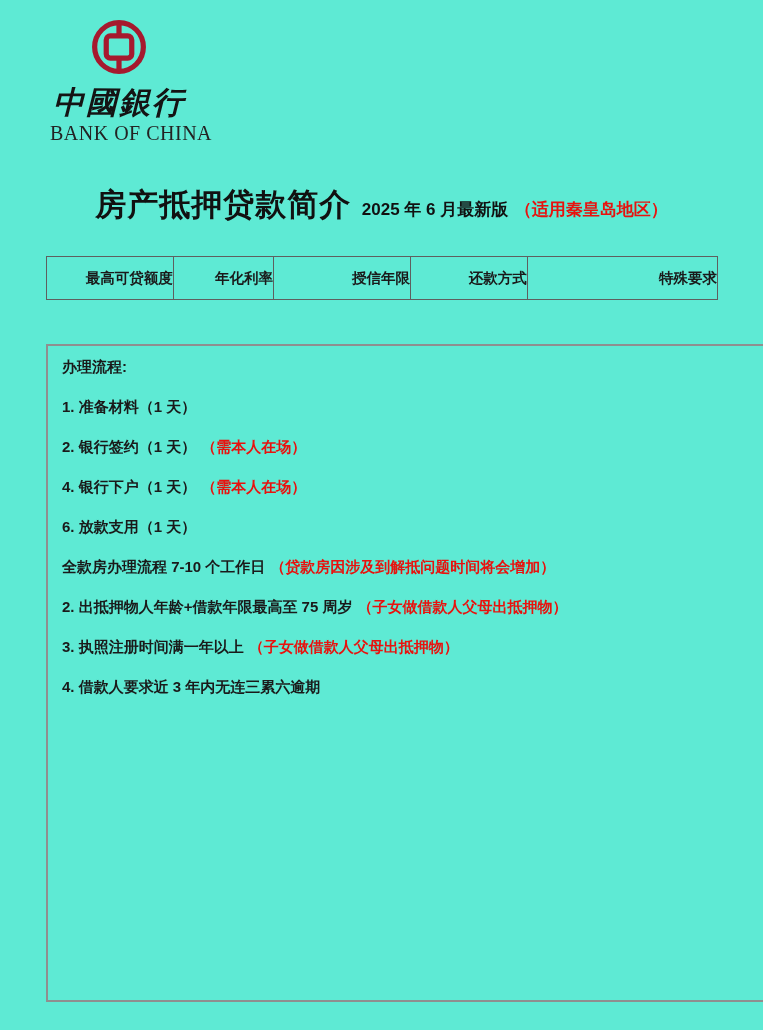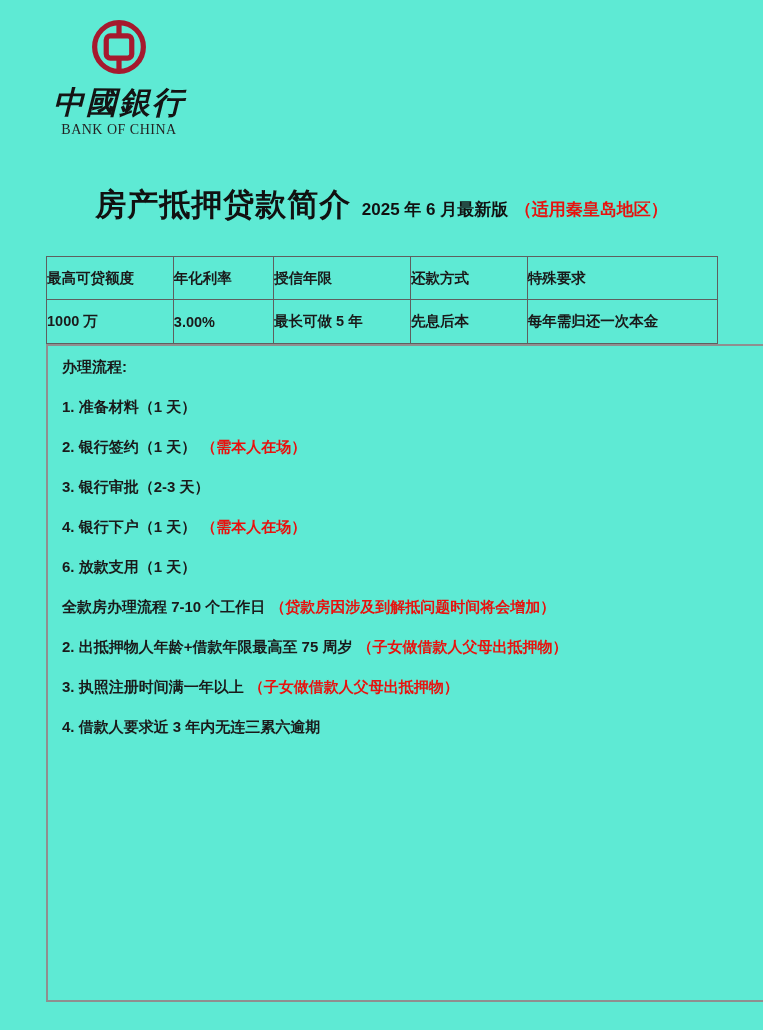--- a/index.html
+++ b/index.html
@@ -27,21 +27,21 @@
     font-size:31px;
     line-height:34px;
     letter-spacing:2px;
     color:#141414;
     white-space:nowrap;
   }
   .logo-en{
     margin-top:3px;
     font-family:"Liberation Serif",serif;
     font-weight:400;
-    font-size:14px;
+    font-size:20px;
     letter-spacing:0.5px;
     color:#232323;
     white-space:nowrap;
   }
 
   
   .title-row{
     position:absolute;left:0;top:184px;width:763px;
     text-align:center;white-space:nowrap;
   }
@@ -63,21 +63,21 @@
     margin-left:2px;
   }
 
   
   table.rate-table{
     position:absolute;left:46px;top:256px;width:672px;
     border-collapse:collapse;table-layout:fixed;
   }
   table.rate-table td{
     border:1.5px solid #5f5f5f;
-    text-align:left;vertical-align:middle;
+    text-align:right;vertical-align:middle;
     font-size:14.5px;font-weight:700;color:#1a1a1a;
     padding:0;
   }
   tr.rt-head td{height:42px;}
   tr.rt-vals td{height:43px;}
   .col1{width:18.9%}.col2{width:14.9%}.col3{width:20.4%}.col4{width:17.4%}.col5{width:28.4%}
 
   
   .content-box{
     position:absolute;left:46px;top:344px;width:728px;height:658px;
@@ -118,42 +118,32 @@
 
   <table class="rate-table">
     <tbody>
         <tr class="rt-head">
       <td class="col1">最高可贷额度</td>
       <td class="col2">年化利率</td>
       <td class="col3">授信年限</td>
       <td class="col4">还款方式</td>
       <td class="col5">特殊要求</td>
     </tr>
-    <tr class="rt-vals">
-      <td>1000 万</td>
-      <td>3.00%</td>
-      <td>最长可做 5 年</td>
-      <td>先息后本</td>
-      <td>每年需归还一次本金</td>
-    </tr>
   </tbody>
     </table>
 
   <div class="content-box">
 
     <p class="section-heading">办理流程:</p>
 
     <p>
       <span>1.  准备材料（1 天）</span><span class="note-red red"></span>
     </p>
     <p>
       <span>2.  银行签约（1 天）</span><span class="note-red red">（需本人在场）</span>
-    </p>
-    <p>
-      <span>3.  银行审批（2-3 天）</span><span class="note-red red"></span>
     </p>
     <p>
       <span>4.  银行下户（1 天）</span><span class="note-red red">（需本人在场）</span>
     </p>
     <p>
       <span>6.  放款支用（1 天）</span><span class="note-red red"></span>
     </p>
     <p>
       <span>全款房办理流程 7-10 个工作日</span><span class="note-red red">（贷款房因涉及到解抵问题时间将会增加）</span>
     </p>

